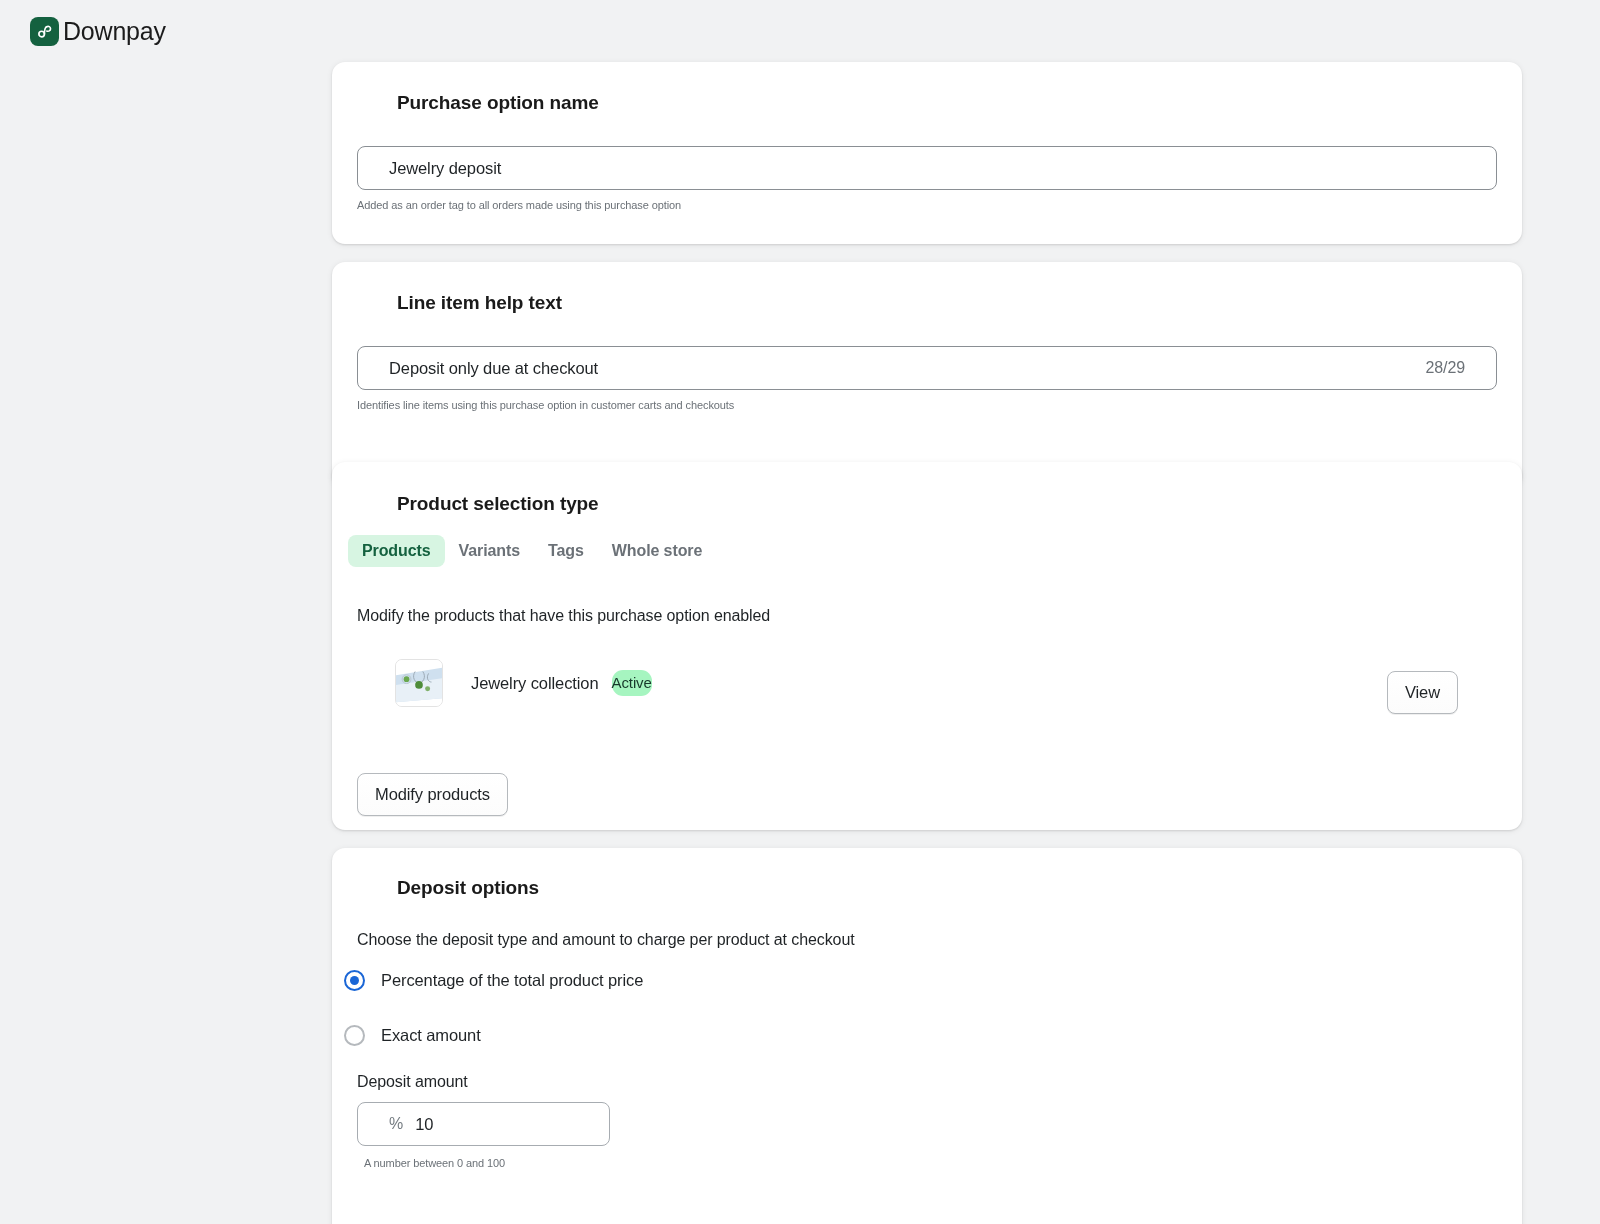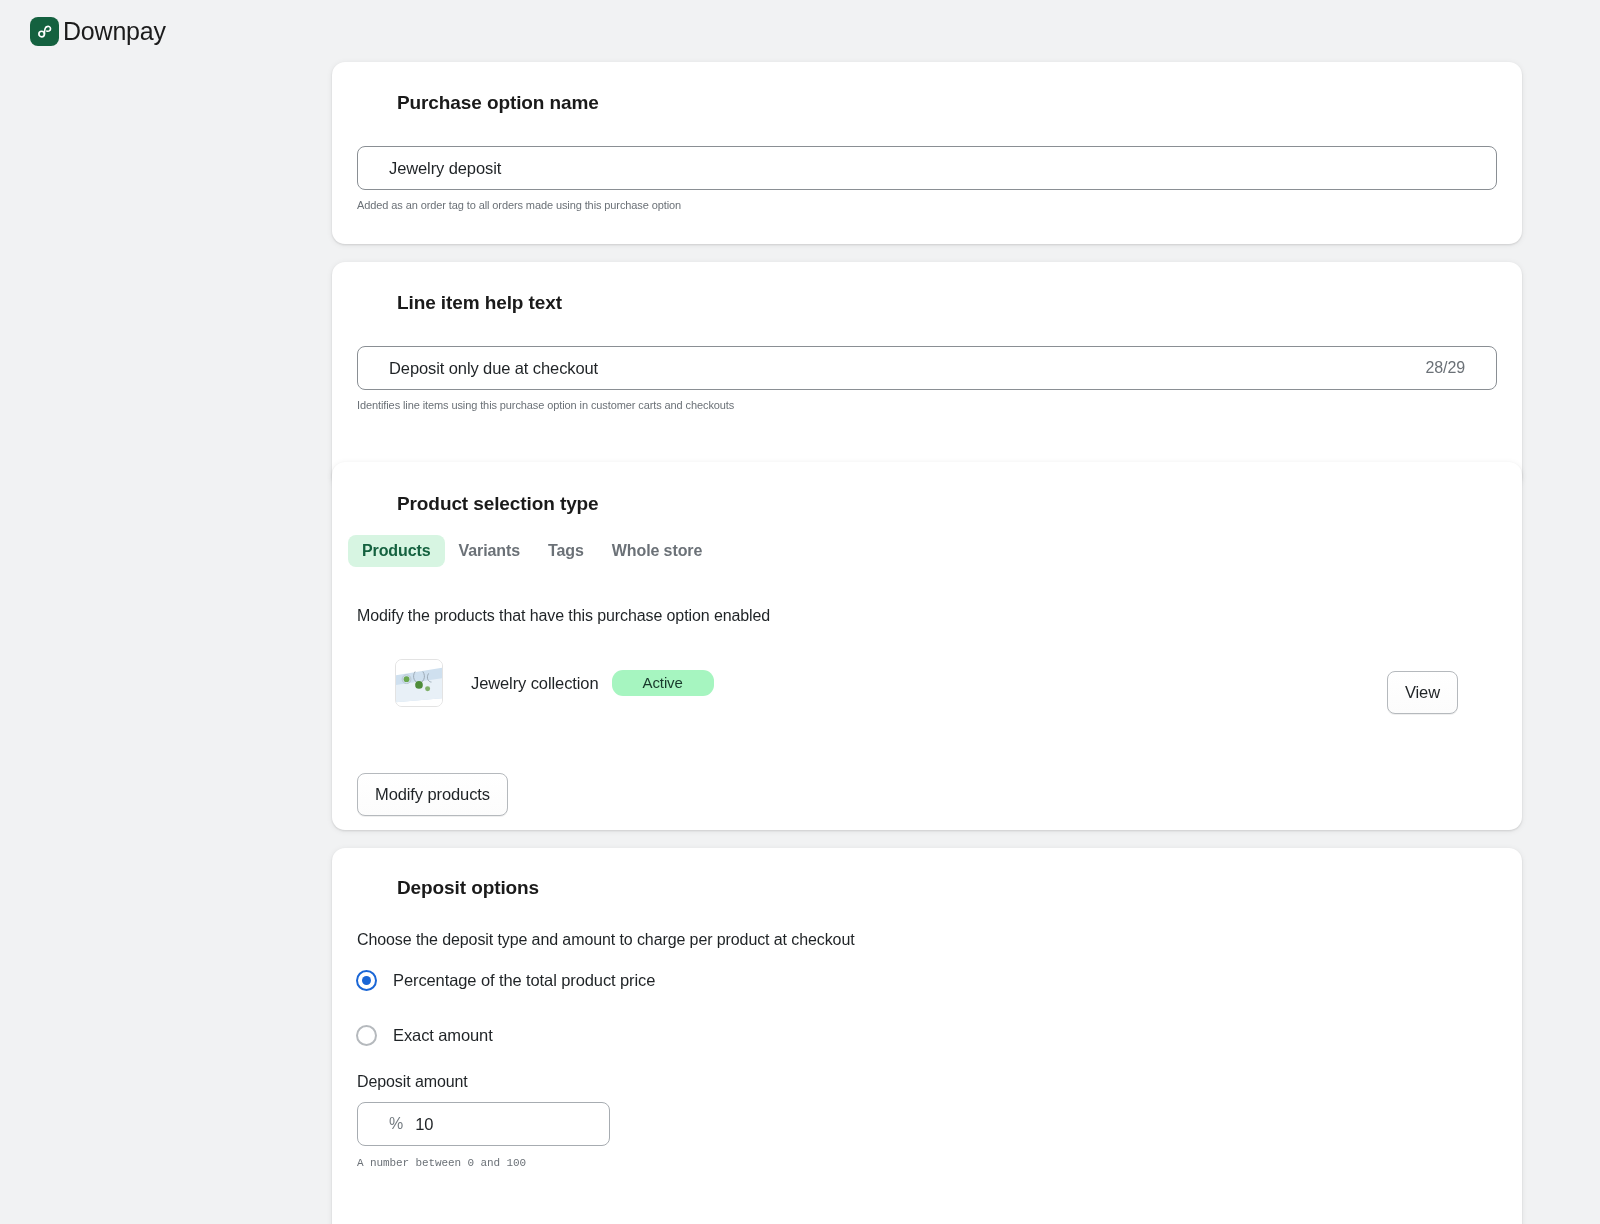--- a/index.html
+++ b/index.html
@@ -162,21 +162,21 @@
     color: #1f2326;
     letter-spacing: -0.1px;
     white-space: nowrap;
   }
   .badge {
     margin-left: 13px;
     background: #a6f5c0;
     color: #18392b;
     font-size: 15px;
     letter-spacing: -0.1px;
-    padding: 4px 31px 5px;
+    padding: 4px 0 5px;
     border-radius: 11px;
     white-space: nowrap;
   }
   .spacer { flex: 1 1 auto; }
 
   .btn {
     border: 1px solid #b5b9bd;
     border-radius: 8px;
     background: #ffffff;
     background-image: linear-gradient(#ffffff, #fcfcfc);
@@ -195,21 +195,21 @@
   #btn-view { position: absolute; right: 64px; top: 209px; }
   #btn-modify { position: absolute; left: 25px; top: 311px; }
 
   
   #card-deposit { top: 786px; height: 440px; }
   #card-deposit .card-title { position: absolute; left: 25px; top: 29px; }
   #card-deposit .section-note { position: absolute; left: 25px; top: 83px; }
 
   .radio-row {
     position: absolute;
-    left: 24px;
+    left: 12px;
     display: flex;
     align-items: center;
     cursor: pointer;
   }
   #radio-percentage { top: 122px; }
   #radio-exact { top: 177px; }
   .radio {
     width: 21px; height: 21px;
     border-radius: 50%;
     border: 2px solid #b5b9bd;
@@ -251,21 +251,21 @@
     top: 254px;
     width: 253px;
     border-color: #a7acb1;
   }
   .prefix {
     font-size: 16px;
     color: #757c82;
     margin-right: 12px;
     flex: 0 0 auto;
   }
-  .amount-help { position: absolute; left: 25px; top: 309px; font-family: Liberation Mono, monospace; }
+  .amount-help { position: absolute; left: 32px; top: 309px; }
 </style>
 </head>
 <body>
 
 <div class="topbar">
   <div class="brand">
     <span class="brand-logo">
       <svg viewBox="0 0 24 24" width="19" height="19" aria-hidden="true">
         <g fill="none" stroke="#ffffff" stroke-width="2.1" stroke-linecap="round">
           <circle cx="8.4" cy="15.2" r="3.5"></circle>

